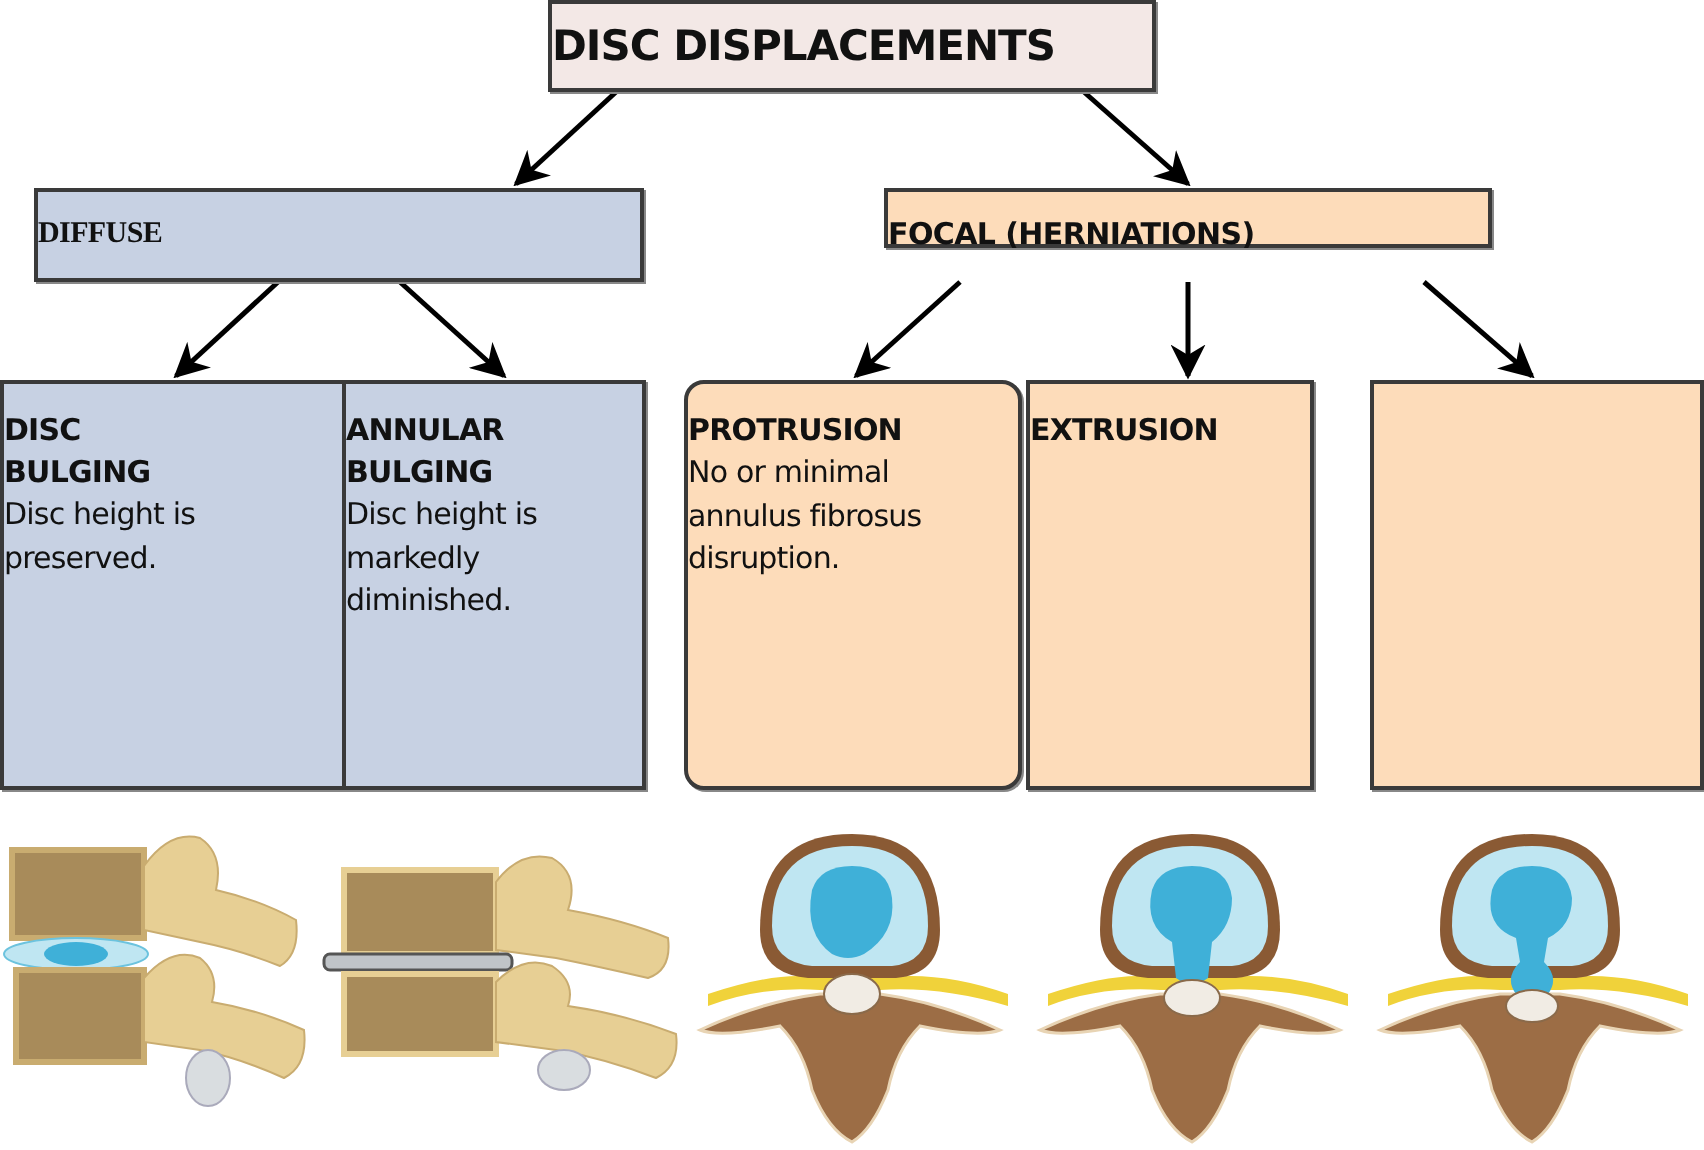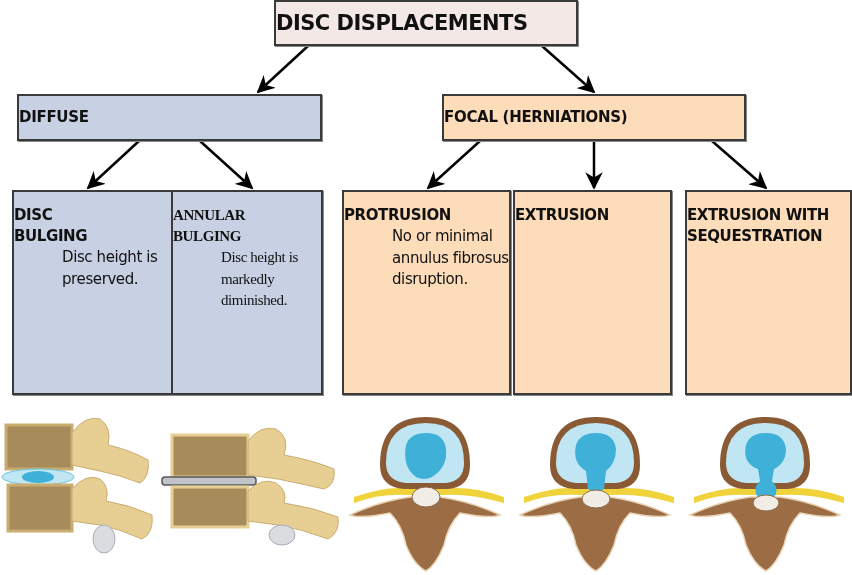--- a/index.html
+++ b/index.html
@@ -2,28 +2,28 @@
 <html><head>
   <meta charset="utf-8">
   <style>
     html, body { margin: 0; padding: 0; background: #ffffff; }
     body { width: 852px; height: 575px; position: relative; overflow: hidden;
            font-family: "DejaVu Sans", "Liberation Sans", sans-serif; color: #111; }
     .box { position: absolute; box-sizing: border-box; border: 2px solid #3a3a3a;
            box-shadow: 1px 1px 0 #888; text-align: left; }
     .title-box { left: 274px; top: 0px; width: 304px; height: 46px; background: #f3e8e6; }
     .title-text { display: block; font-weight: bold; font-size: 21px; line-height: 42px; letter-spacing: -0.5px; }
-    .diffuse-box { left: 17px; top: 94px; width: 305px; height: 47px; background: #c7d1e3; }
-    .focal-box { left: 442px; top: 94px; width: 304px; height: 47px; background: #fddcba; }
+    .diffuse-box { left: 17px; top: 94px; width: 305px; height: 47px; background: #c7d1e3; font-family: Liberation Serif, serif; }
+    .focal-box { left: 442px; top: 94px; width: 304px; height: 30px; background: #fddcba; }
     .mid-text { display: block; font-weight: bold; font-size: 15px; line-height: 43px; letter-spacing: -0.3px; }
     .type-box { top: 190px; height: 205px; padding-top: 13px; }
     .blue { background: #c7d1e3; }
     .peach { background: #fddcba; }
     .type-title { display: block; font-weight: bold; font-size: 15px; line-height: 21px; letter-spacing: -0.4px; white-space: pre-line; }
-    .type-desc { display: block; font-size: 15px; line-height: 21.5px; letter-spacing: -0.4px; white-space: pre-line; padding-left: 48px; }
+    .type-desc { display: block; font-size: 15px; line-height: 21.5px; letter-spacing: -0.4px; white-space: pre-line; }
     #arrows { position: absolute; left: 0; top: 0; width: 852px; height: 200px; pointer-events: none; }
     .illus { position: absolute; top: 405px; height: 170px; }
   </style>
 </head>
 <body>
 
 <svg id="arrows" viewBox="0 0 852 200">
   <defs>
     <marker id="ah" viewBox="0 0 10 10" refX="9" refY="5" markerWidth="7" markerHeight="7" orient="auto-start-reverse">
       <path d="M0,0 L10,5 L0,10 L3,5 z" fill="#000"></path>
@@ -42,45 +42,43 @@
   <span class="title-text">DISC DISPLACEMENTS</span>
 </div>
 
 <div class="box diffuse-box">
   <span class="mid-text">DIFFUSE</span>
 </div>
 <div class="box focal-box">
   <span class="mid-text">FOCAL (HERNIATIONS)</span>
 </div>
 
-<div class="box type-box blue" style="left:0px;width:200px;margin-left:12px;">
+<div class="box type-box blue" style="left:0px;width:200px;">
   <span class="type-title">DISC
 BULGING</span>
   <span class="type-desc">Disc height is
 preserved.</span>
 </div>
-<div class="box type-box blue" style="left:171px;width:152px;font-family:Liberation Serif, serif;">
+<div class="box type-box blue" style="left:171px;width:152px;">
   <span class="type-title">ANNULAR
 BULGING</span>
   <span class="type-desc">Disc height  is
 markedly
 diminished.</span>
 </div>
-<div class="box type-box peach" style="left:342px;width:169px;">
+<div class="box type-box peach" style="left:342px;width:169px;border-radius:10px;">
   <span class="type-title">PROTRUSION</span>
   <span class="type-desc">No or minimal
 annulus fibrosus
 disruption.</span>
 </div>
-<div class="box type-box peach" style="left:513px;width:159px;">
+<div class="box type-box peach" style="left:513px;width:144px;">
   <span class="type-title">EXTRUSION</span>
 </div>
 <div class="box type-box peach" style="left:685px;width:167px;">
-  <span class="type-title">EXTRUSION WITH
-SEQUESTRATION</span>
 </div>
 
 <svg class="illus" style="left:0px;width:170px;" viewBox="0 0 170 170">
   <g>
     <rect x="6" y="20" width="66" height="44" fill="#a88b5a" stroke="#c9ac70" stroke-width="3"></rect>
     <path d="M72,28 Q85,10 100,14 Q112,22 108,40 Q130,45 148,55 Q150,72 140,78 Q120,70 100,66 L72,60 Z" fill="#e7cf94" stroke="#c9ac70"></path>
   </g>
   <g>
     <ellipse cx="38" cy="72" rx="36" ry="8" fill="#bfe6f2" stroke="#6cc3de"></ellipse>
     <ellipse cx="38" cy="72" rx="16" ry="6" fill="#3fb0d8"></ellipse>

